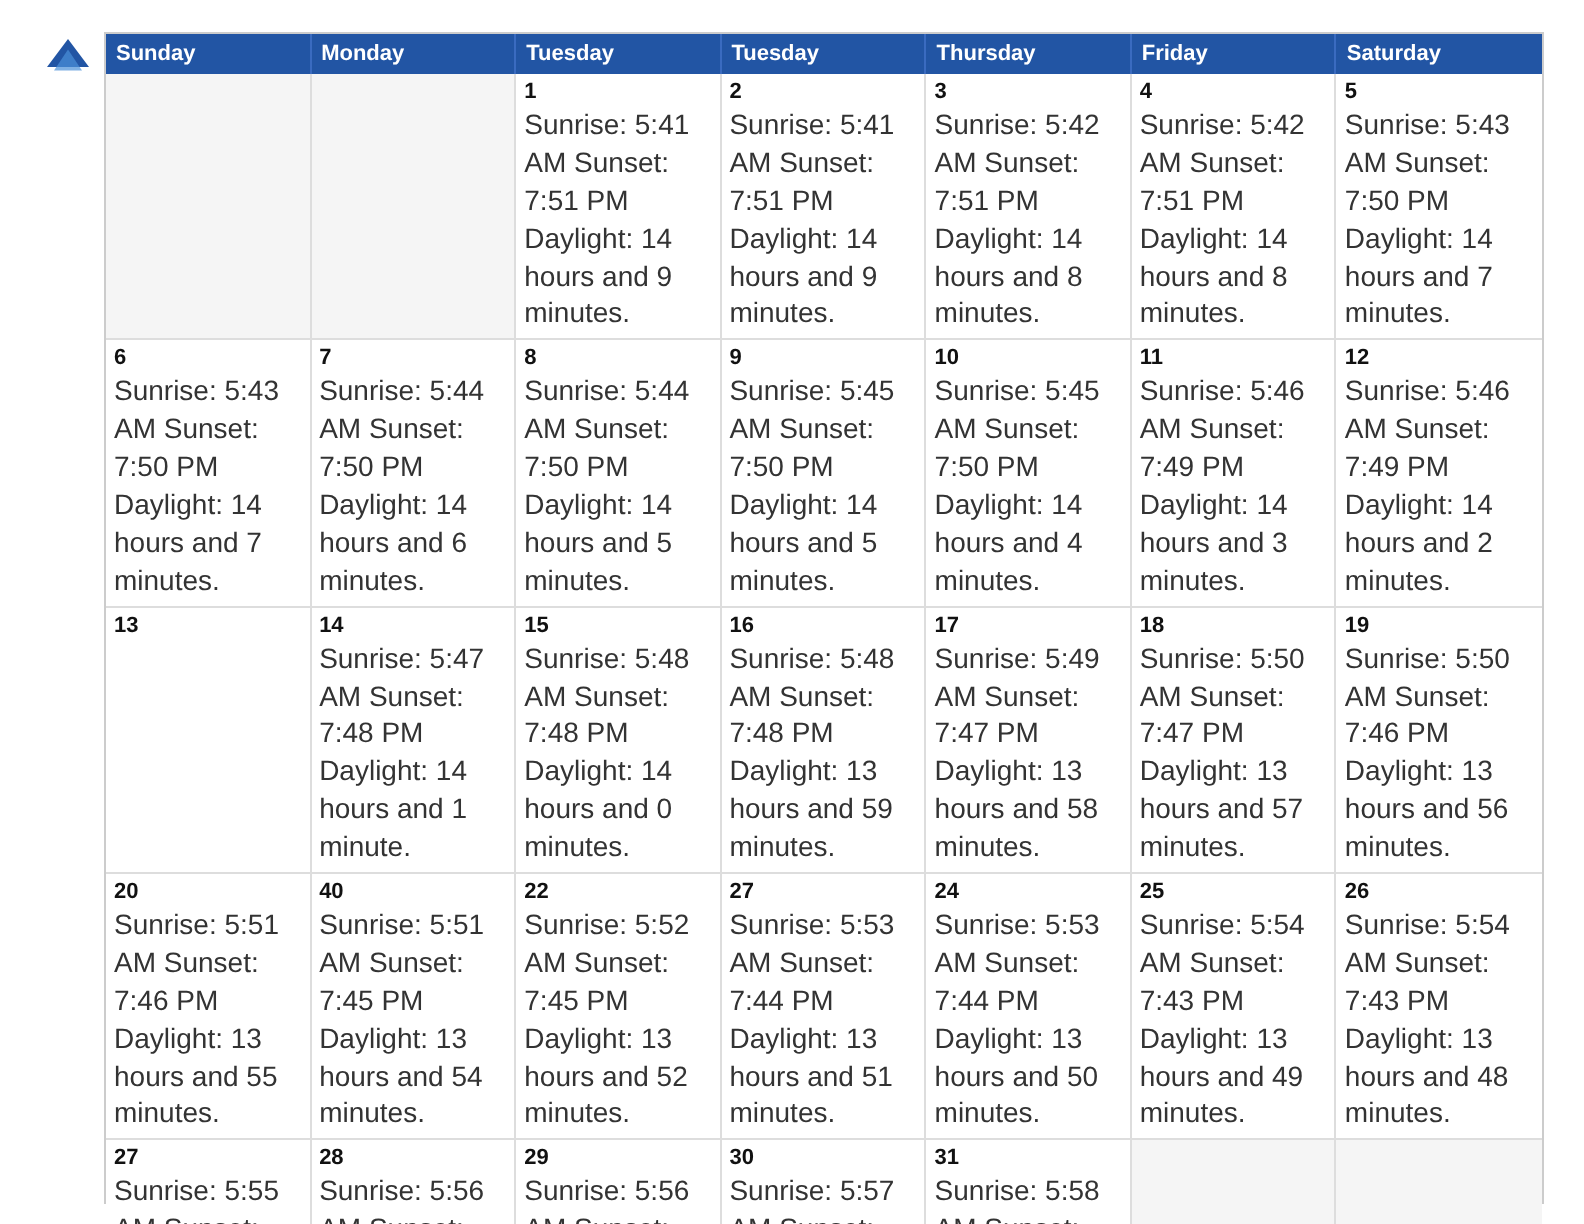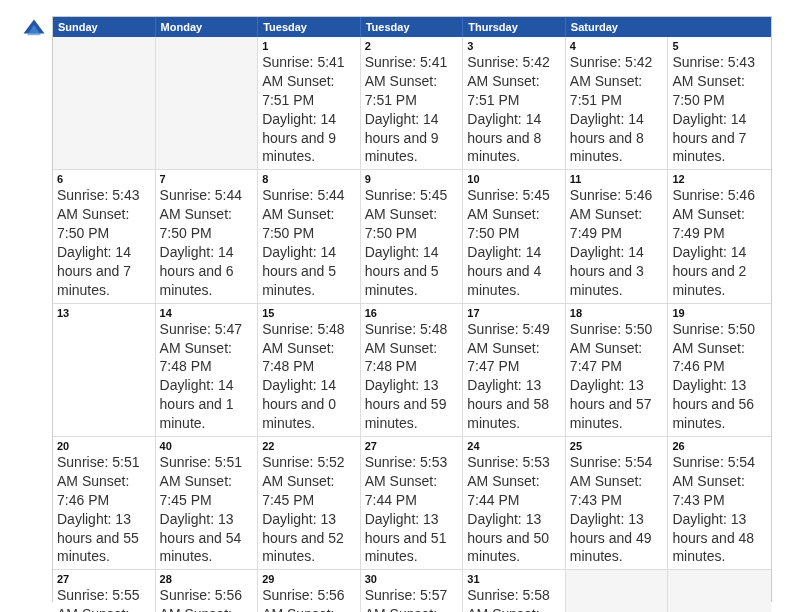--- a/index.html
+++ b/index.html
@@ -136,20 +136,21 @@
     </div>
   </div>
 
   <div class="calendar">
     <div class="cal-header">
     <div class="cal-header-cell">Sunday</div>
         <div class="cal-header-cell">Monday</div>
         <div class="cal-header-cell">Tuesday</div>
         <div class="cal-header-cell">Tuesday</div>
         <div class="cal-header-cell">Thursday</div>
+        <div class="cal-header-cell">Friday</div>
         <div class="cal-header-cell">Saturday</div>
       </div>
     <div class="cal-body">
     <div class="cal-row">
           <div class="cal-cell empty"></div>
           <div class="cal-cell empty"></div>
           <div class="cal-cell">
             <div class="day-num">1</div>
             <div class="cell-info">Sunrise: 5:41 AM
 Sunset: 7:51 PM

